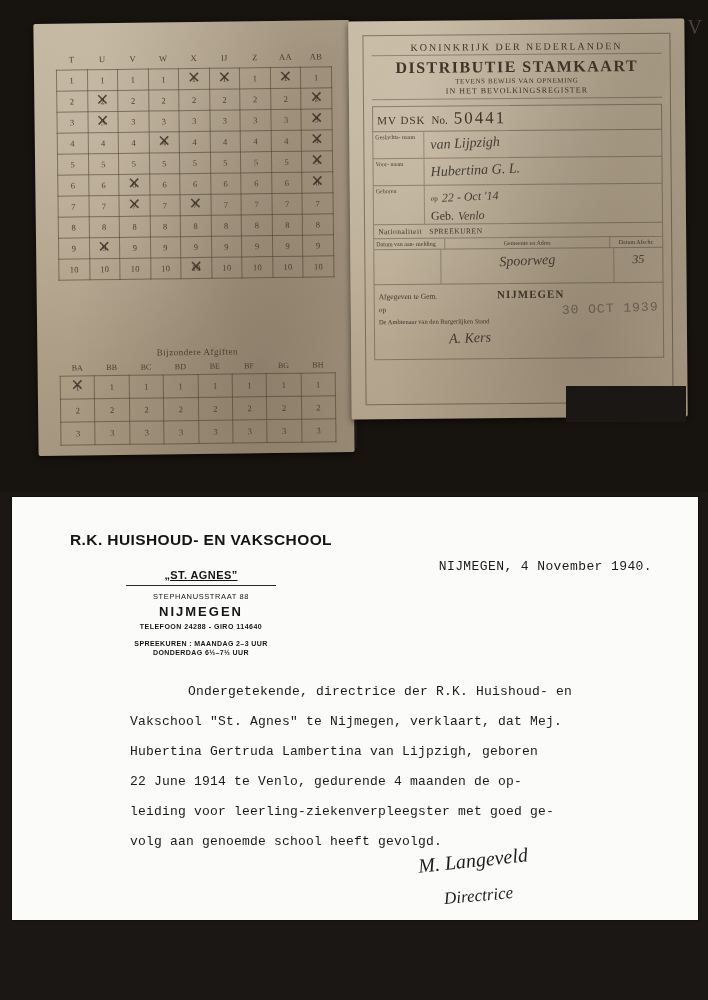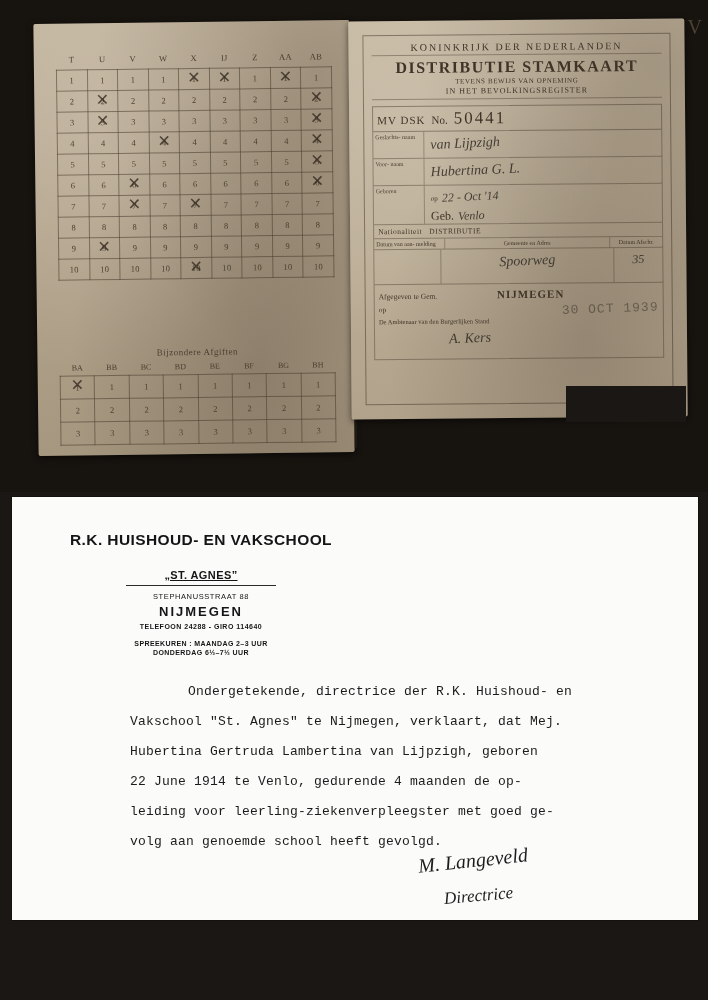--- a/index.html
+++ b/index.html
@@ -408,21 +408,21 @@
           <span class="hand small">22 - Oct '14</span>
           <br>
           <span style="font-size:12px">Geb.</span>
           <span class="hand small">Venlo</span>
         </div>
       </div>
 
       <div class="natrow">
         <span>Nationaliteit</span>
         &nbsp;
-        <span>DISTRIBUTIE</span>
+        <span>SPREEKUREN</span>
       </div>
 
       <div class="tbl3">
         <div class="c c1">Datum van aan- melding</div>
         <div class="c c2">Gemeente en Adres</div>
         <div class="c c3">Datum Afschr.</div>
       </div>
       <div class="tbl3b">
         <div class="c c1"></div>
         <div class="c c2">
@@ -456,20 +456,21 @@
     <div class="t1">R.K. HUISHOUD- EN VAKSCHOOL</div>
     <div class="t2">„ST. AGNES”</div>
     <div class="rule"></div>
     <div class="t3">STEPHANUSSTRAAT 88</div>
     <div class="t4">NIJMEGEN</div>
     <div class="t5">TELEFOON 24288  -  GIRO 114640</div>
     <div class="t6">SPREEKUREN : MAANDAG 2–3 UUR</div>
     <div class="t7">DONDERDAG 6½–7½ UUR</div>
   </div>
 
+  <div class="dateline">NIJMEGEN,  4 November 1940.</div>
 
   <div class="body">
     <p class="indent">Ondergetekende, directrice der R.K. Huishoud- en</p>
     <p>Vakschool "St. Agnes" te Nijmegen, verklaart, dat Mej.</p>
     <p>Hubertina Gertruda Lambertina van Lijpzigh, geboren</p>
     <p>22 June 1914 te Venlo, gedurende 4 maanden de op-</p>
     <p>leiding voor leerling-ziekenverpleegster met goed ge-</p>
     <p>volg aan genoemde school heeft gevolgd.</p>
   </div>
 

